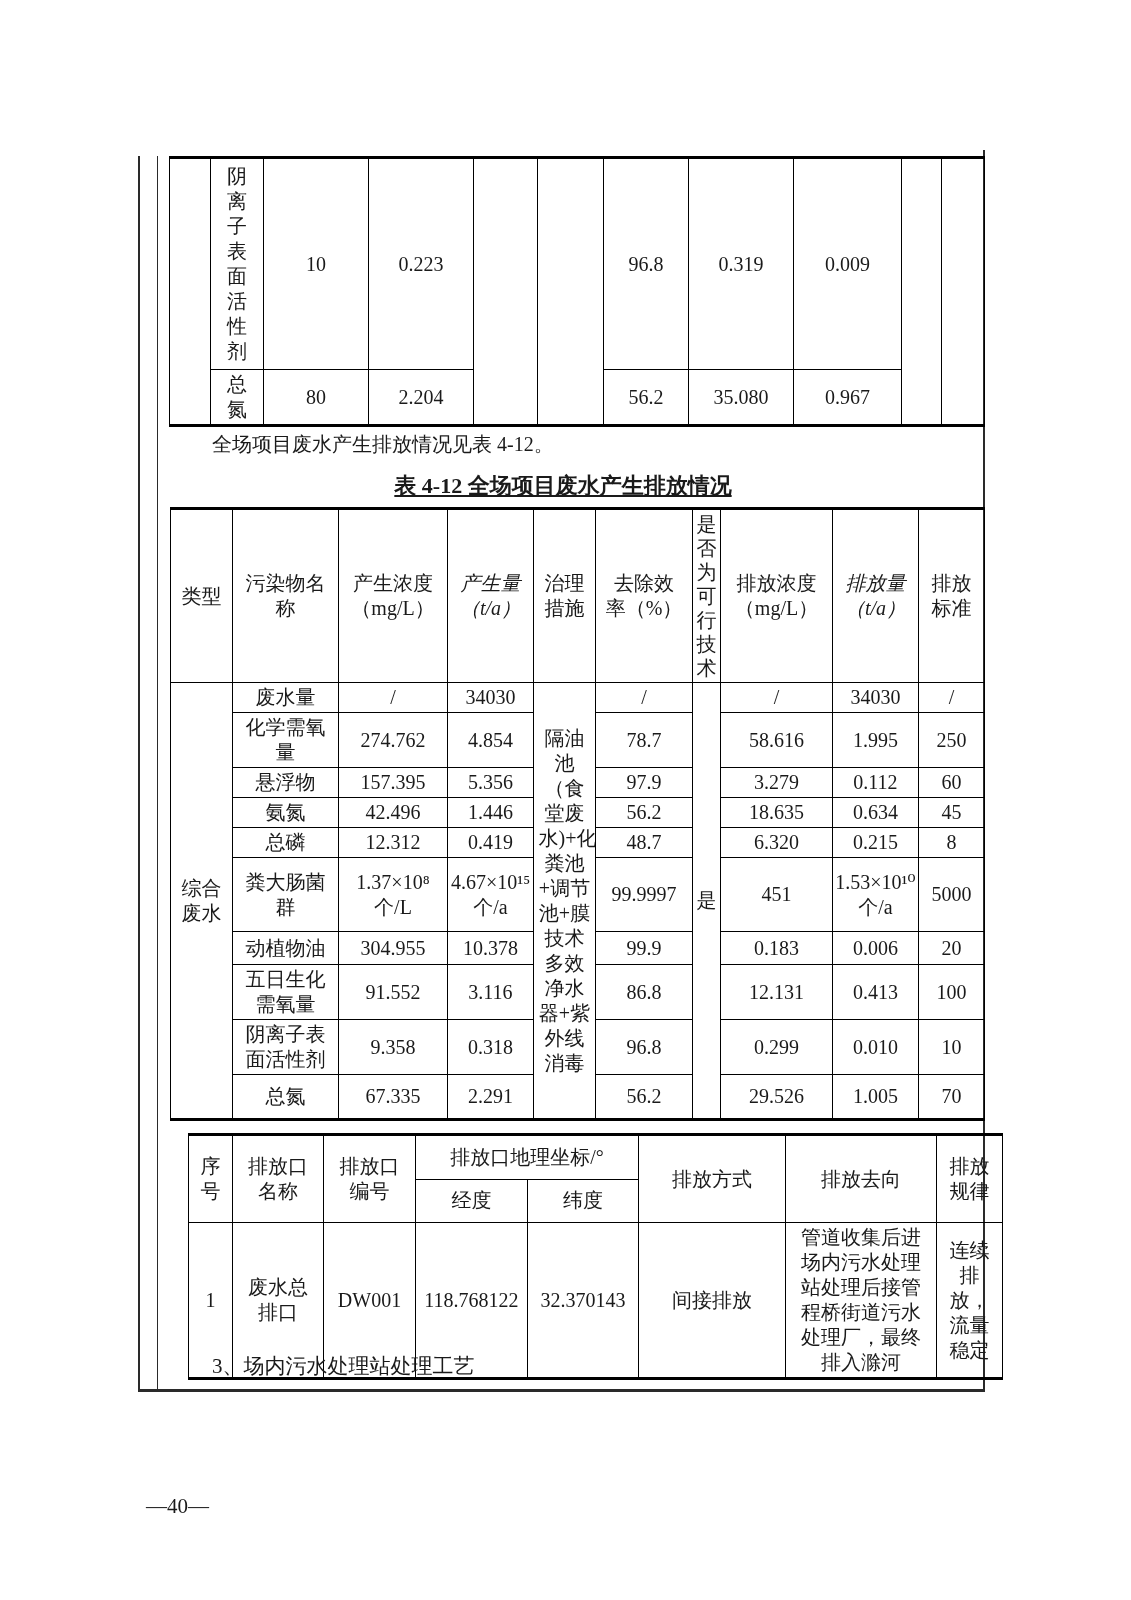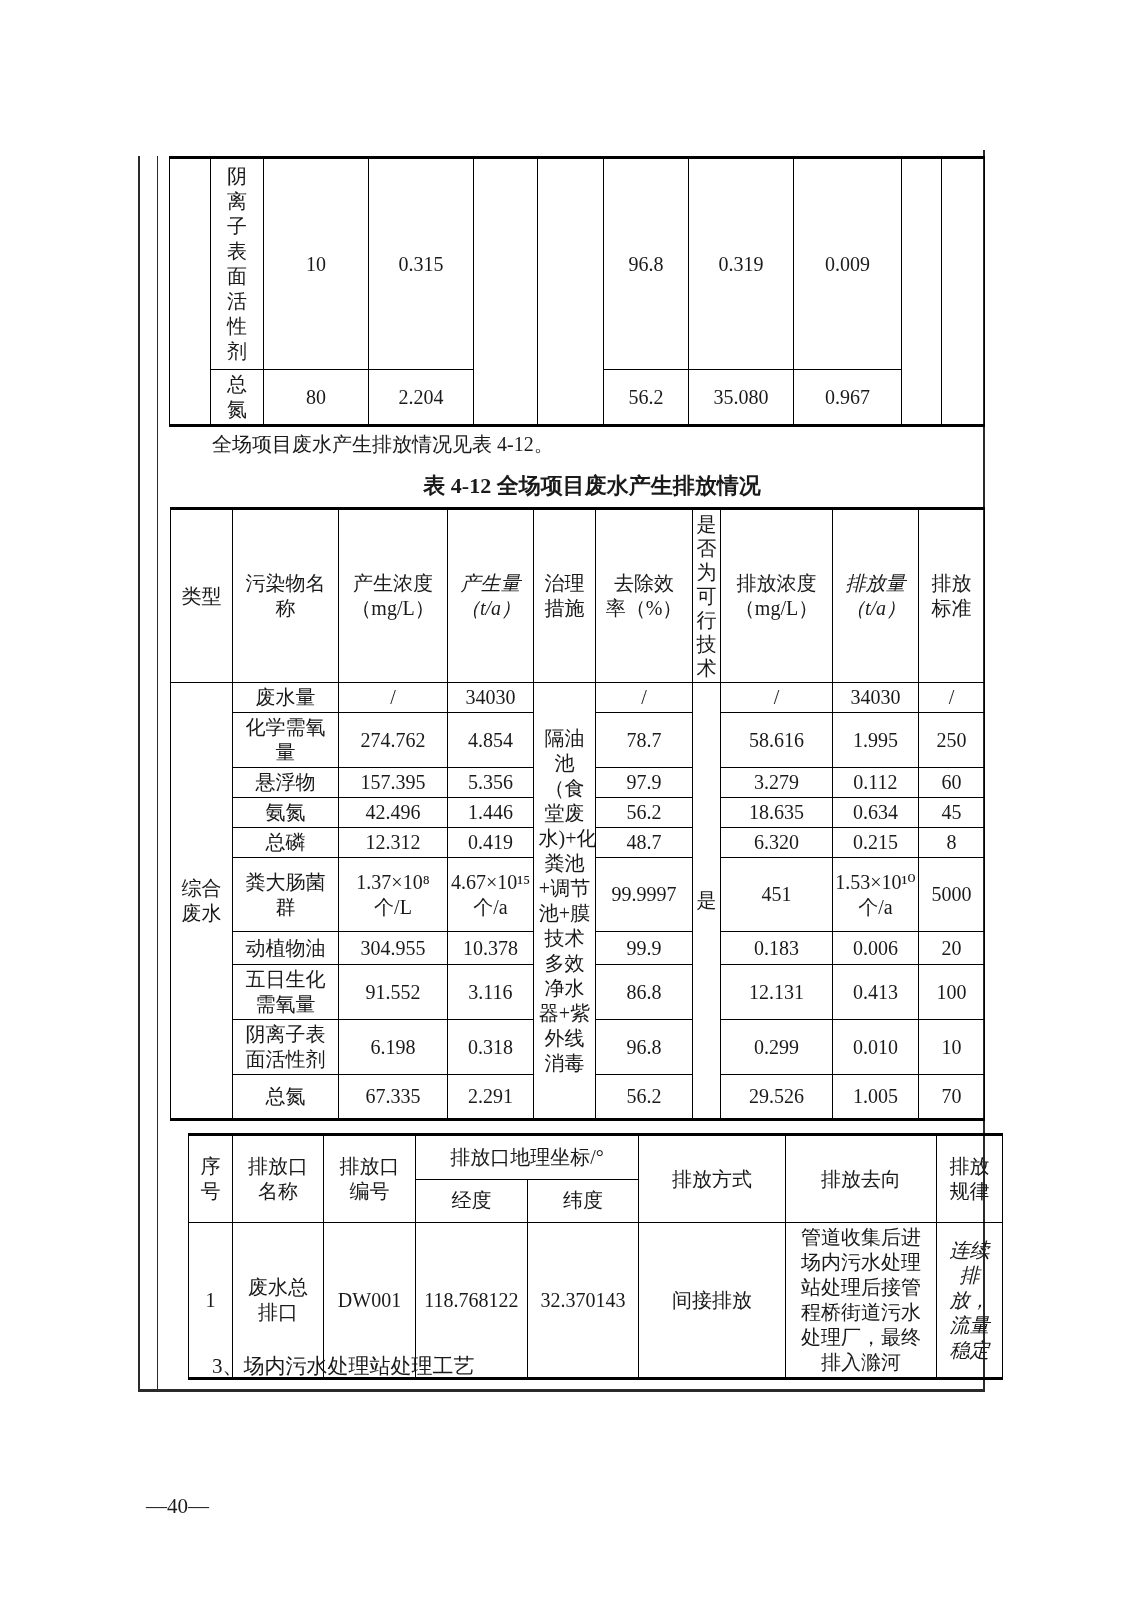--- a/index.html
+++ b/index.html
@@ -8,30 +8,30 @@
   .frame{position:absolute;background:#2a2a2a;}
   table.tbl{position:absolute;border-collapse:collapse;table-layout:fixed;
             border-top:3px solid #000;border-bottom:3px solid #000;
             border-left:1px solid #000;border-right:1px solid #000;}
   table.tbl td{border:1px solid #000;padding:2px;text-align:center;vertical-align:middle;
                font-size:20px;line-height:25px;overflow:hidden;}
   .w22{width:22px;margin:0 auto;}
   .w34{width:34px;margin:0 auto;}
   .w52{width:52px;margin:0 auto;}
   .w56{width:56px;margin:0 auto;}
-  .w58{width:58px;margin:0 auto;font-style:italic;}
+  .w58{width:58px;margin:0 auto;}
   .w76{width:76px;margin:12px auto;font-style:italic;}
   .w78{width:78px;margin:16px auto;}
   .w88{width:88px;margin:0 auto;}
   .w90{width:90px;margin:0 auto;}
   .w96{width:96px;margin:0 auto;}
   .w126{width:126px;margin:0 auto;}
   .para{position:absolute;font-size:20px;line-height:26px;}
-  .tbl-title{position:absolute;left:185px;width:814px;text-align:center;
-             font-weight:bold;font-size:22px;line-height:26px;}
+  .tbl-title{position:absolute;left:156px;width:814px;text-align:center;
+             font-weight:bold;font-size:22px;line-height:26px;text-decoration:underline;}
   .h3head{position:absolute;font-weight:normal;font-size:21px;line-height:26px;}
   .pagenum{position:absolute;font-size:21px;}
 </style>
 </head>
 <body>
 
 <div class="page">
 
   <div class="frame" style="left:138px;top:156px;width:2px;height:1236px;"></div>
   <div class="frame" style="left:157px;top:156px;width:1px;height:1236px;"></div>
@@ -52,21 +52,21 @@
         <col style="width:40px">
         <col style="width:43px">
     </colgroup>
     <tbody>
         <tr style="height:212px">
       <td rowspan="2"></td>
       <td>
             <div class="w22">阴离子表面活性剂</div>
           </td>
       <td>10</td>
-      <td>0.315</td>
+      <td>0.223</td>
       <td rowspan="2"></td>
       <td rowspan="2"></td>
       <td>96.8</td>
       <td>0.319</td>
       <td>0.009</td>
       <td rowspan="2"></td>
       <td rowspan="2"></td>
     </tr>
     <tr style="height:49px">
       <td>
@@ -225,21 +225,21 @@
       <td>3.116</td>
       <td>86.8</td>
       <td>12.131</td>
       <td>0.413</td>
       <td>100</td>
     </tr>
     <tr style="height:48px">
       <td>
             <div class="w96">阴离子表面活性剂</div>
           </td>
-      <td>6.198</td>
+      <td>9.358</td>
       <td>0.318</td>
       <td>96.8</td>
       <td>0.299</td>
       <td>0.010</td>
       <td>10</td>
     </tr>
     <tr style="height:45px">
       <td>
             <div class="w96">总氮</div>
           </td>

